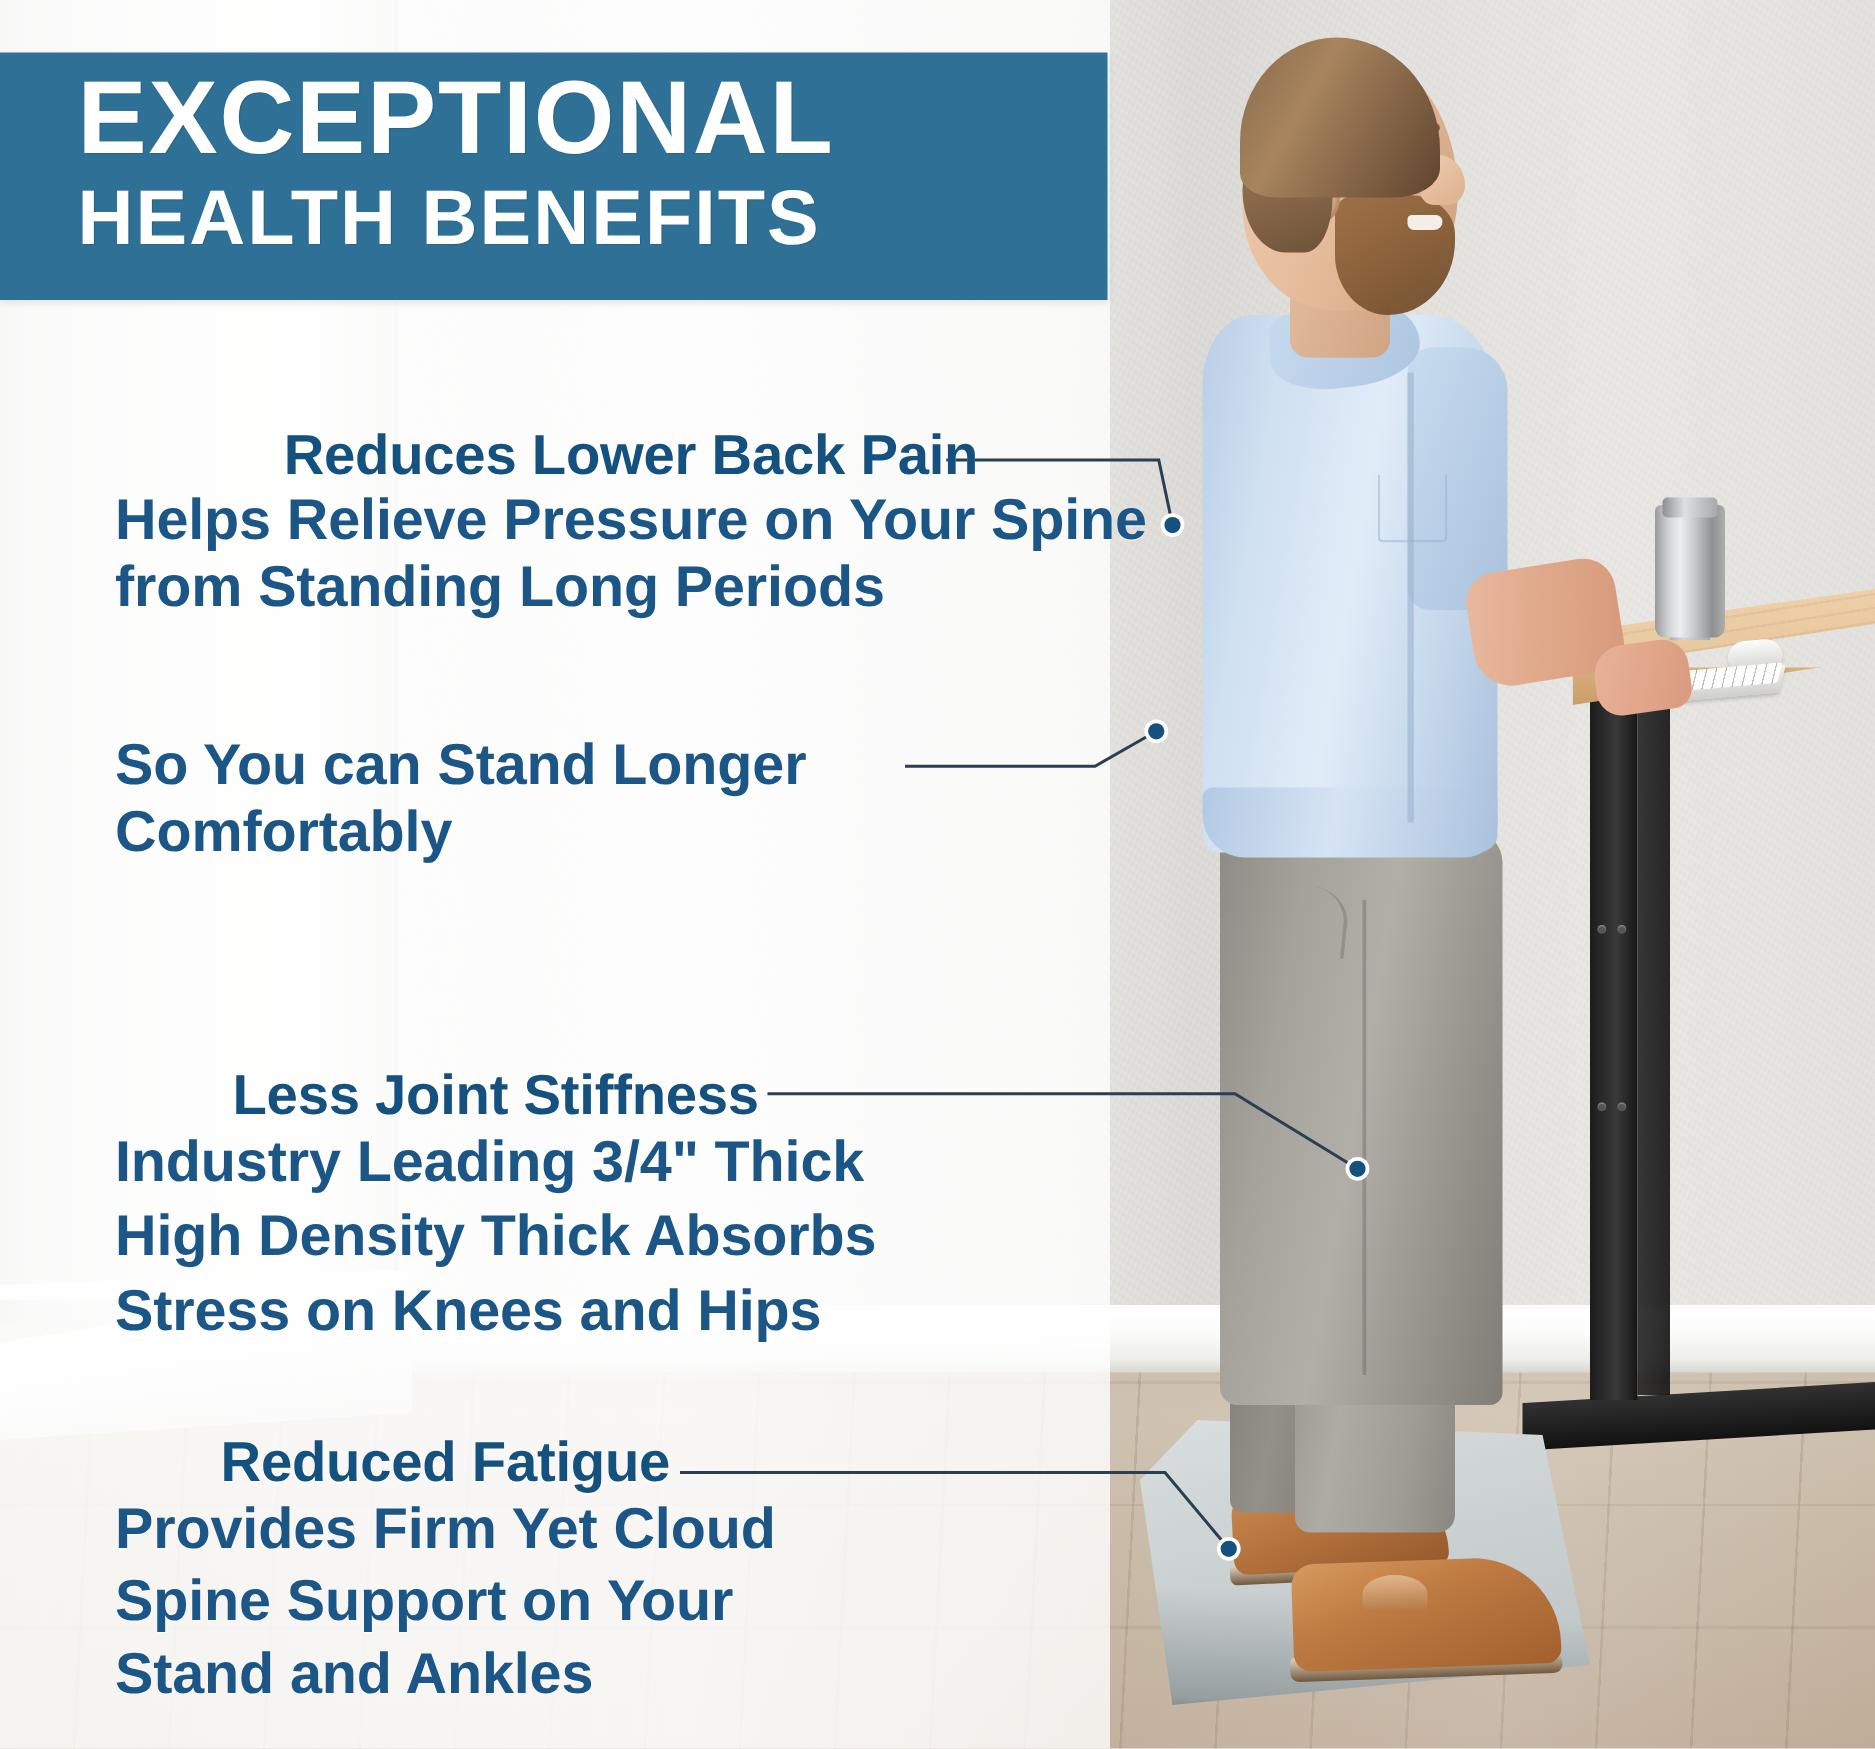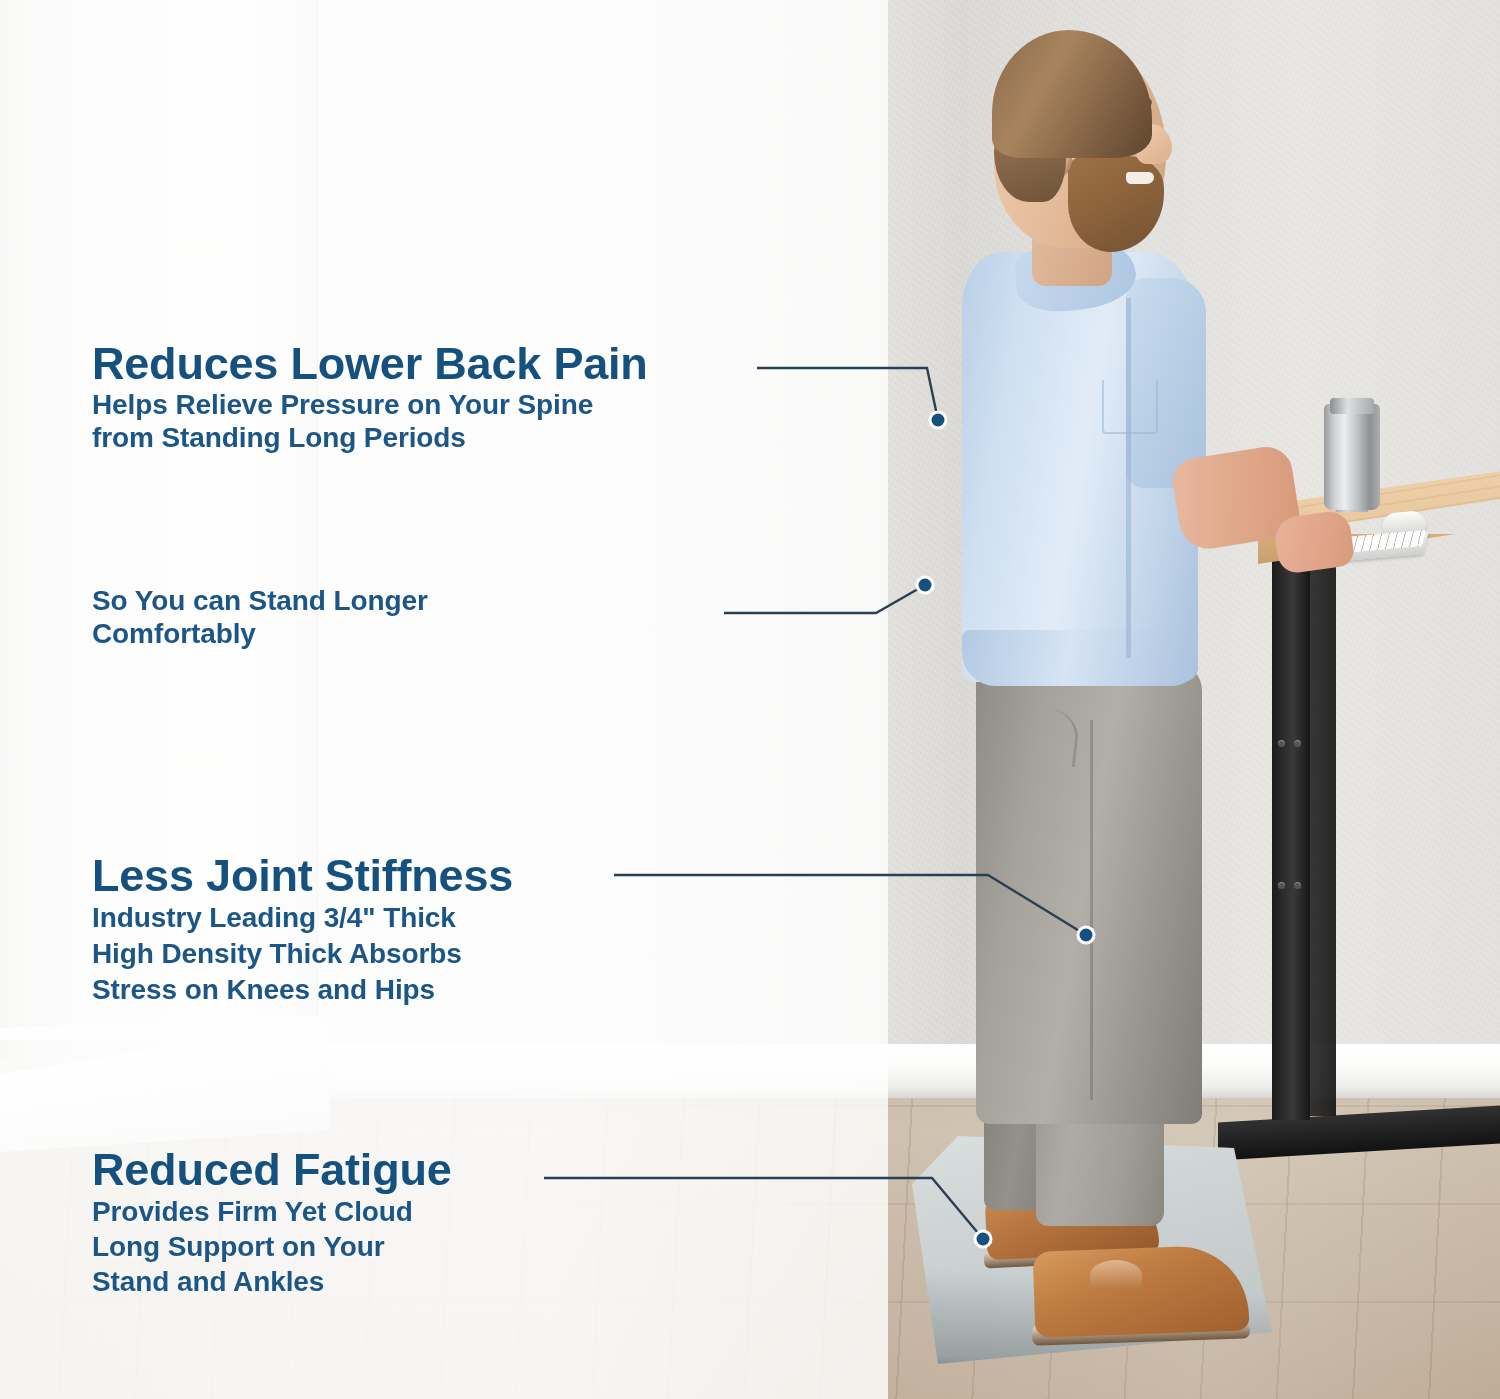--- a/index.html
+++ b/index.html
@@ -348,21 +348,21 @@
 
   
   .benefit { position:absolute; }
   .b-title {
     color:#15517e; font-size:45px; font-weight:700; letter-spacing:-0.2px;
     line-height:1.06; white-space:nowrap;
     text-shadow:0 1px 0 rgba(255,255,255,.75);
     text-align:center;
   }
   .b-line {
-    color:#1b5687; font-size:28px; font-weight:700; letter-spacing:-0.1px;
+    color:#1b5687; font-size:46px; font-weight:700; letter-spacing:-0.1px;
     line-height:1.18; white-space:nowrap;
     text-shadow:0 1px 0 rgba(255,255,255,.7);
   }
   .b1 { left:92px; top:340px; }
   .b2 { left:92px; top:584px; }
   .b3 { left:92px; top:852px; }
   .b4 { left:92px; top:1146px; }
   .b3 .b-line { line-height:1.30; }
   .b4 .b-line { line-height:1.26; }
 
@@ -440,20 +440,24 @@
       <div class="nose"></div>
       <div class="eyebrow"></div>
       <div class="ear"></div>
       <div class="hair-side"></div>
       <div class="hair"></div>
     </div>
   </div>
 
   <div class="overlay-panel"></div>
 
+  <div class="banner">
+    <div class="banner-l1">EXCEPTIONAL</div>
+    <div class="banner-l2">HEALTH BENEFITS</div>
+  </div>
 
   <svg class="connectors" viewBox="0 0 1500 1399">
 
     <polyline points="757,368 927,368 938,420" fill="none" stroke="#2b3f52" stroke-width="2.4"></polyline>
     <circle cx="938" cy="420" r="9.5" fill="#ffffff"></circle>
     <circle cx="938" cy="420" r="6.5" fill="#15517e"></circle>
 
     <polyline points="724,613 876,613 925,585" fill="none" stroke="#2b3f52" stroke-width="2.4"></polyline>
     <circle cx="925" cy="585" r="9.5" fill="#ffffff"></circle>
     <circle cx="925" cy="585" r="6.5" fill="#15517e"></circle>
@@ -481,17 +485,17 @@
   <div class="benefit b3">
     <div class="b-title">Less Joint Stiffness</div>
     <div class="b-line">Industry Leading 3/4" Thick</div>
     <div class="b-line">High Density Thick Absorbs</div>
     <div class="b-line">Stress on Knees and Hips</div>
   </div>
 
   <div class="benefit b4">
     <div class="b-title">Reduced Fatigue</div>
     <div class="b-line">Provides Firm Yet Cloud</div>
-    <div class="b-line">Long Support on Your</div>
+    <div class="b-line">Spine Support on Your</div>
     <div class="b-line">Stand and Ankles</div>
   </div>
 
 </div>
 
 </body></html>

